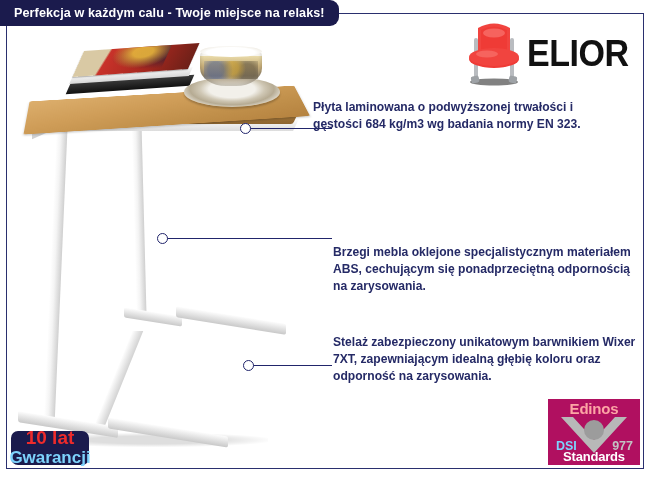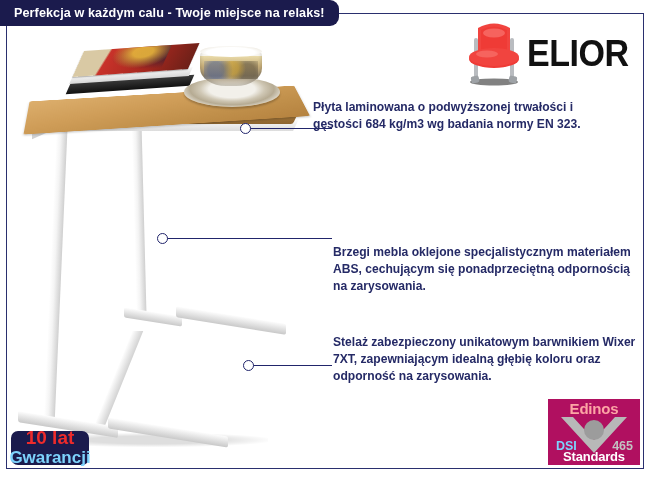--- a/index.html
+++ b/index.html
@@ -351,17 +351,17 @@
 
   <div class="edinos">
     <div class="edinos-title">Edinos</div>
     <div class="edinos-v">
       <svg viewBox="0 0 70 38" width="70" height="38" aria-hidden="true">
         <path d="M2 1 L35 37 L68 1 L56 1 L35 24 L14 1 Z" fill="#b8b8b8"></path>
         <circle cx="35" cy="14" r="10" fill="#9c9c9c"></circle>
       </svg>
     </div>
     <div class="edinos-dsi">DSI</div>
-    <div class="edinos-num">465</div>
+    <div class="edinos-num">977</div>
     <div class="edinos-std">Standards</div>
   </div>
 
 </div>
 
 </body></html>

